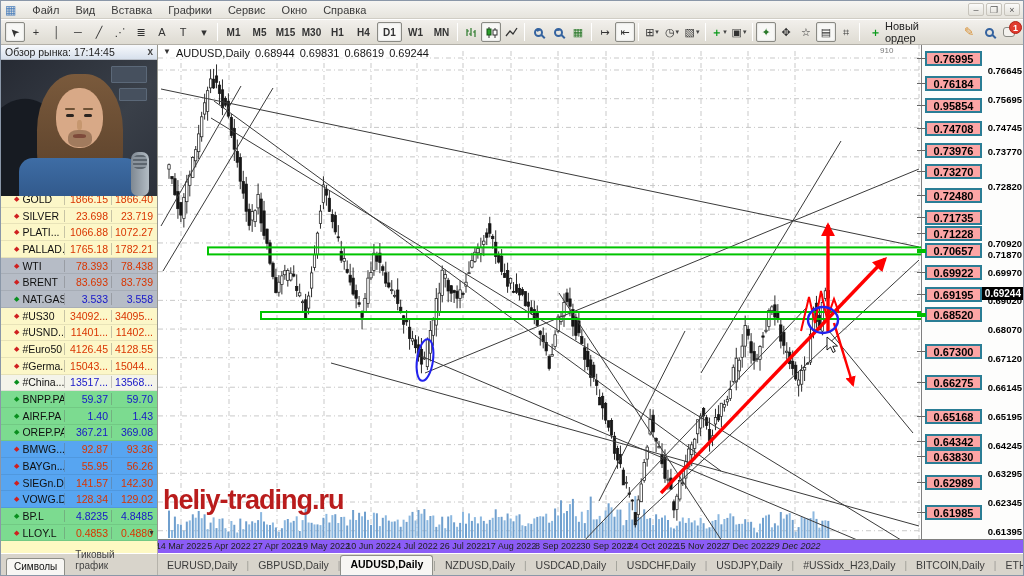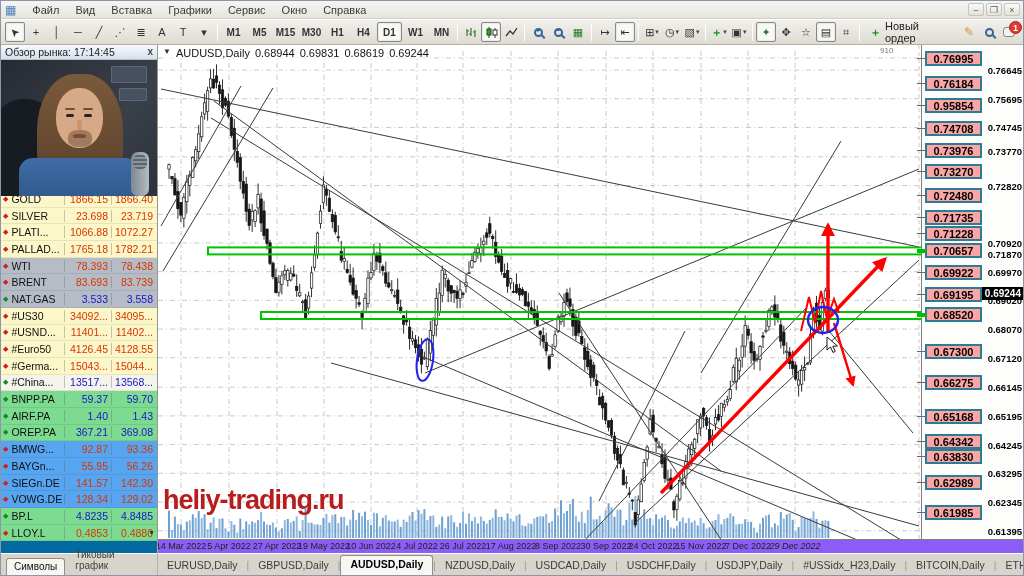--- a/index.html
+++ b/index.html
@@ -24,21 +24,21 @@
   .mag{width:9px;height:9px;border:2px solid #35639f;border-radius:50%;position:relative;display:inline-block}
   .mag::after{content:'';position:absolute;width:2px;height:5px;background:#35639f;transform:rotate(-45deg);right:-3px;bottom:-4px}
   .mag .pm{position:absolute;top:-4px;left:0px;font-size:8px;color:#35639f;font-weight:bold}
   .green-plus{color:#0a9a1a;font-weight:bold}
   .neworder-btn{display:flex;align-items:center;gap:4px;font-size:11px;color:#222;padding:0 6px;height:20px;border:1px solid transparent}
   .badge{width:13px;height:13px;border-radius:50%;background:#e03b2f;color:#fff;font-size:9px;font-weight:bold;display:flex;align-items:center;justify-content:center;border:1px solid #b02318}
   .bubble{width:12px;height:10px;border:1px solid #8a8a84;border-radius:3px;background:#f4f2ee}
   .eraser{color:#d78b2a;font-size:12px}
 
   
-  .left-panel{position:absolute;left:0;top:44px;bottom:22px;width:157px;background:#0369a1;border-right:1px solid #97978f;overflow:hidden}
+  .left-panel{position:absolute;left:0;top:44px;bottom:22px;width:157px;background:#fef9c3;border-right:1px solid #97978f;overflow:hidden}
   .mw-header{height:15px;background:linear-gradient(#f7f9fc,#d7e0ec);font-size:10.5px;color:#222;padding:1px 4px;display:flex;border-bottom:1px solid #b9bfc8}
   .mw-close{margin-left:auto;font-size:10px;color:#444;font-weight:bold}
   .webcam{height:136px;position:relative;background:linear-gradient(135deg,#262a33,#3a4049 60%,#2c313b);overflow:hidden;margin-bottom:-5px;z-index:5}
   .frame1,.frame2{position:absolute;background:#46505e;border:1px solid #5b6878;border-radius:1px}
   .frame1{left:110px;top:6px;width:36px;height:17px}
   .frame2{left:118px;top:28px;width:28px;height:13px}
   .chair{position:absolute;left:-24px;top:38px;width:84px;height:115px;background:#171b22;border-radius:50%;transform:rotate(14deg)}
   .hair{position:absolute;left:36px;top:14px;width:86px;height:128px;background:linear-gradient(#7a5a3c,#563d28);border-radius:44% 44% 38% 38%}
   .face{position:absolute;left:55px;top:28px;width:47px;height:60px;background:#d8a987;border-radius:48%}
   .eye-l,.eye-r{position:absolute;top:26px;width:8px;height:2.5px;background:#2b2420;border-radius:2px}
@@ -46,21 +46,21 @@
   .brow-l,.brow-r{position:absolute;top:20px;width:10px;height:2px;background:#6e5236;border-radius:2px}
   .brow-l{left:9px}.brow-r{left:27px}
   .nose{position:absolute;left:21px;top:32px;width:5px;height:10px;background:#c6976f;border-radius:40%}
   .mouth{position:absolute;left:17px;top:46px;width:13px;height:4px;background:#7e4a3a;border-radius:40%}
   .beard{position:absolute;left:12px;top:42px;width:24px;height:17px;background:rgba(96,66,44,.45);border-radius:40%}
   .shirt{position:absolute;left:18px;top:98px;width:120px;height:40px;background:linear-gradient(#3e6da5,#31598b);border-radius:14px 14px 0 0}
   .mic{position:absolute;right:8px;top:92px;width:18px;height:44px;background:linear-gradient(90deg,#7e8892,#b3bcc4);border-radius:7px}
   .mic::before{content:'';position:absolute;left:2px;top:3px;right:2px;height:14px;background:repeating-linear-gradient(#5d666f,#5d666f 2px,#8b949d 2px,#8b949d 4px);border-radius:5px}
   .mw-rows{position:relative;z-index:1}
   .mw-row{height:16.7px;display:flex;align-items:center;font-size:10.5px;border-bottom:1px solid rgba(0,0,0,.08)}
-  .mw-sym{flex:1;display:flex;align-items:center;gap:3px;padding-left:2px;color:#101010;overflow:hidden;white-space:nowrap}
+  .mw-sym{flex:1;display:flex;align-items:center;gap:3px;padding-left:13px;color:#101010;overflow:hidden;white-space:nowrap}
   .mw-bid{width:47px;text-align:right;padding-right:3px;border-left:1px solid rgba(100,100,100,.35)}
   .mw-ask{width:46px;text-align:right;padding-right:4px;border-left:1px solid rgba(100,100,100,.35)}
   .bg-yellow{background:#fcf7c8}.bg-gray{background:#b6bcc6}.bg-blue{background:#57a5f1}.bg-green{background:#7cdb90}.bg-white{background:#f4f4ea}
   .t-red{color:#d93500}.t-blue{color:#1616c8}
   .sym-arrow{font-size:7px}
   .dir-up{color:#0a8f1f}.dir-down{color:#cf2020}
   .mw-scrollhint{position:absolute;right:2px;font-size:7px;color:#333}
 
   
   .chart-wrap{position:absolute;left:157px;top:44px;right:0;bottom:22px;background:#fff;overflow:hidden}

